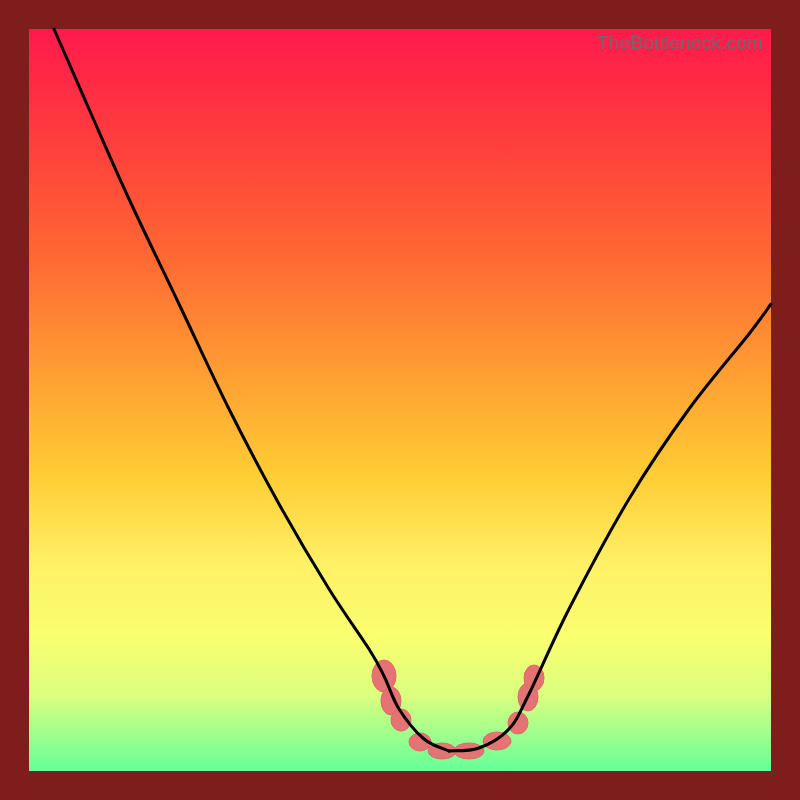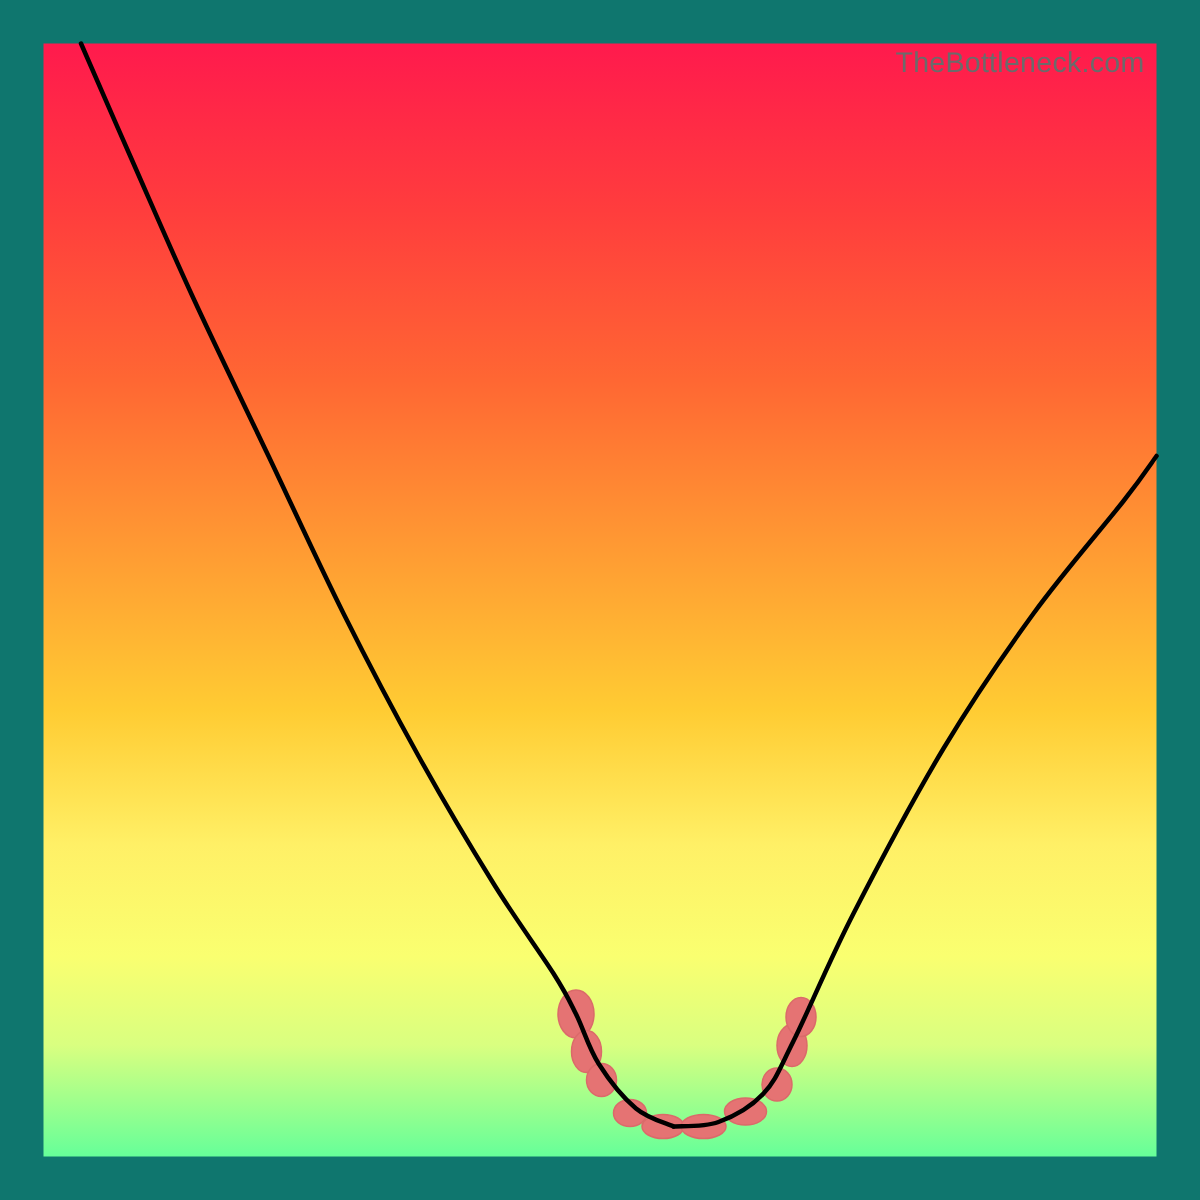--- a/index.html
+++ b/index.html
@@ -8,21 +8,21 @@
     width: 800px;
     height: 800px;
     overflow: hidden;
     background: #000;
     font-family: Arial, Helvetica, sans-serif;
   }
   .frame {
     position: relative;
     width: 800px;
     height: 800px;
-    background: #0f766e;
+    background: #7f1d1d;
   }
   .plot-area {
     position: absolute;
     left: 29px;
     top: 29px;
     width: 742px;
     height: 742px;
     background: linear-gradient(
       to bottom,
       #ff1a4d 0%,

